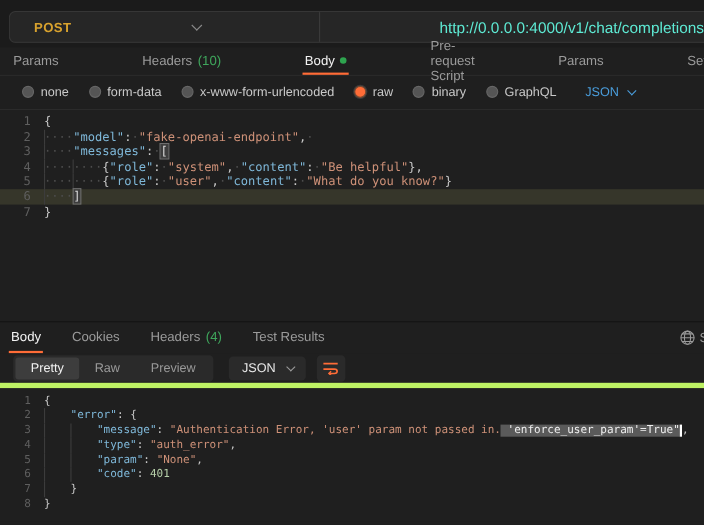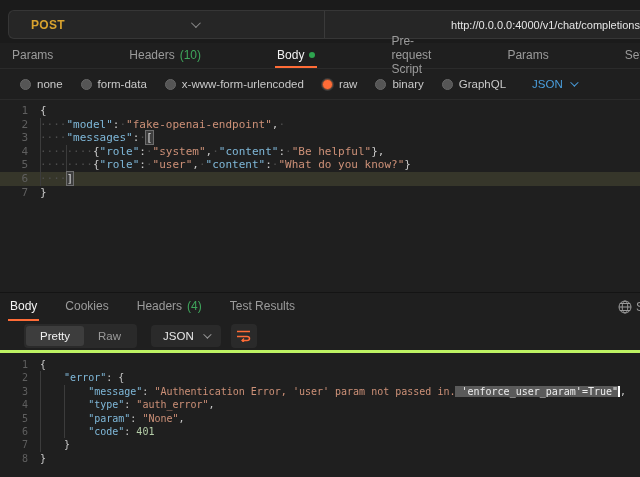--- a/index.html
+++ b/index.html
@@ -14,31 +14,31 @@
   
   .url-row { padding:10px 0 4px 8px; background:#1b1b1b; }
   .url-box {
     height:29px; background:#262626; border:1px solid #363636; border-right:none;
     border-radius:6px 0 0 6px; display:flex; align-items:center;justify-content:space-between;
   }
   .method { color:#d8a22e; font-weight:bold; font-size:12px; letter-spacing:.3px; padding:0 14px 0 22px; cursor:pointer; }
   .chev { width:7px; height:7px; border-right:1.5px solid #8a8a8a; border-bottom:1.5px solid #8a8a8a;
           transform:rotate(45deg) translateY(-2px); display:inline-block; margin-right:14px; }
   .url-divider { width:1px; align-self:stretch; background:#3a3a3a; margin-right:14px; }
-  .url-text { color:#e5e5e5; font-size:11px; }
+  .url-text { color:#5eead4; font-size:14px; }
   
   .tabs { display:flex; align-items:stretch; height:26px; border-bottom:1px solid #2b2b2b; padding-left:10px;gap:46px; }
   .tab { display:flex; align-items:center; gap:5px; padding:0 2px; margin-right:26px;
          color:#9b9b9b; font-size:12px; cursor:pointer; border-bottom:2px solid transparent; }
   .tab .count { color:#3fa65c; }
   .tab.active { color:#f2f2f2; border-bottom-color:#ff6c37; }
   .dot-green { width:6px; height:6px; border-radius:50%; background:#2ea44f; display:inline-block; }
   
   .body-type-row { display:flex; align-items:center; height:31px; padding-left:20px; border-bottom:1px solid #2b2b2b; }
-  .radio-item { display:flex; align-items:flex-end; gap:6px; margin-right:18px; color:#c9c9c9; font-size:11.5px; cursor:pointer; }
+  .radio-item { display:flex; align-items:flex-start; gap:6px; margin-right:18px; color:#c9c9c9; font-size:11.5px; cursor:pointer; }
   .radio { width:11px; height:11px; border-radius:50%; background:#555; border:1px solid #666; display:inline-block; }
   .radio.sel { background:#ff6c37; border-color:#7a4a32; box-shadow:0 0 0 1px #3a3a3a; }
   .lang-select { display:flex; align-items:center; gap:7px; color:#4a9edd; font-size:11.5px; margin-left:8px; cursor:pointer; }
   .chev-blue { width:6px; height:6px; border-right:1.5px solid #4a9edd; border-bottom:1.5px solid #4a9edd;
                transform:rotate(45deg) translateY(-2px); display:inline-block; }
   
   .editor { font-family:"DejaVu Sans Mono","Liberation Mono",monospace; background:#1f1f1f; }
   .editor.request { height:192px; padding-top:4px; font-size:11px; }
   .editor.response { height:121px; padding-top:5px; font-size:10px; }
   .line { display:flex; line-height:13.6px; white-space:pre; position:relative; }
@@ -54,21 +54,21 @@
   .tok-p { color:#c8c8c8; }
   .tok-bm { color:#d8d8d8; outline:1px solid #6e6e6e; background:#3d3d3d; }
   .tok-sel { background:#5a5a5a; color:#eeeeee; }
   .caret { display:inline-block; width:2px; height:11px; background:#ffffff; vertical-align:text-bottom; }
   
   .resp-header { border-top:1px solid #141414; height:29px; display:flex; align-items:stretch; padding-left:8px; background:#1f1f1f; position:relative; }
   .resp-header .tab { margin-right:24px; }
   .resp-right { position:absolute; right:0; top:0; height:100%; display:flex; align-items:center; }
   .globe-btn { width:22px; display:flex; align-items:center; justify-content:center; cursor:pointer; }
   .clip-frag { width:4px; overflow:hidden; color:#9b9b9b; font-size:12px; white-space:nowrap; }
-  .resp-toolbar { height:32px; display:flex; align-items:center; padding-left:24px; border-bottom:3px solid #bef264; }
+  .resp-toolbar { height:32px; display:flex; align-items:center; padding-left:12px; border-bottom:5px solid #bef264; }
   .seg-group { display:flex; background:#2a2a2a; border-radius:4px; padding:2px; }
   .seg { padding:4px 14px; color:#9a9a9a; font-size:11.5px; border-radius:3px; cursor:pointer; }
   .seg.active { background:#3d3d3d; color:#f2f2f2; }
   .dd { display:flex; align-items:center; gap:9px; background:#2a2a2a; border-radius:4px;
         padding:5px 12px; margin-left:14px; color:#e8e8e8; font-size:11.5px; cursor:pointer; }
   .chev-gray { width:6px; height:6px; border-right:1.5px solid #9a9a9a; border-bottom:1.5px solid #9a9a9a;
                transform:rotate(45deg) translateY(-2px); display:inline-block; }
   .wrap-btn { width:26px; height:24px; background:#2a2a2a; border-radius:4px; margin-left:10px;
               display:flex; align-items:center; justify-content:center; cursor:pointer; }
 </style>
@@ -173,20 +173,21 @@
       </svg>
     </span>
     <span class="clip-frag">S</span>
   </div>
 </div>
 
 <div class="resp-toolbar">
   <div class="seg-group">
     <span class="seg active">Pretty</span>
     <span class="seg">Raw</span>
+    <span class="seg">Preview</span>
   </div>
   <span class="dd">
     <span>JSON</span>
     <span class="chev-gray"></span>
   </span>
   <span class="wrap-btn">
     <svg width="15" height="13" viewBox="0 0 15 13" fill="none" stroke="#ff6c37" stroke-width="1.5">
       <line x1="1" y1="2.5" x2="14" y2="2.5"></line>
       <path d="M1 7.5 H11 Q13.5 7.5 13.5 9.5 Q13.5 11.5 11 11.5 H6"></path>
       <path d="M8 9.5 L6 11.5 L8 13.2" stroke-width="1.3"></path>

